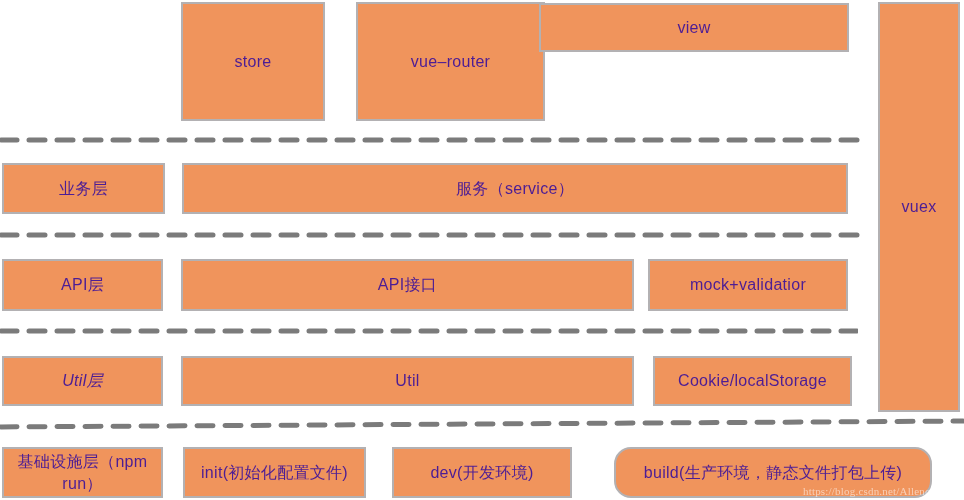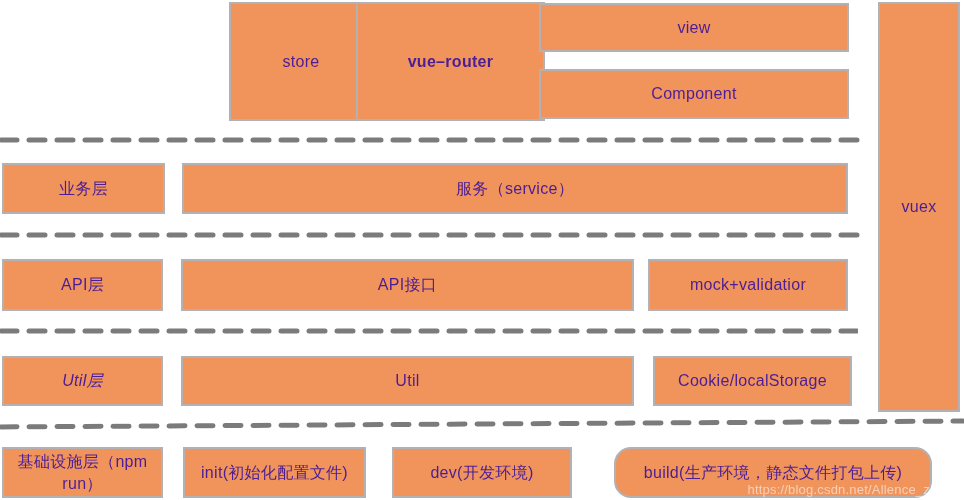--- a/index.html
+++ b/index.html
@@ -24,22 +24,22 @@
     display: flex;
     align-items: center;
     justify-content: center;
     text-align: center;
     font-size: 16px;
     line-height: 1.35;
     letter-spacing: 0.3px;
   }
   
   .b-presentation { left: 2px;   top: 2px;   width: 162px; height: 119px; }
-  .b-store        { left: 181px; top: 2px;   width: 144px; height: 119px; margin-left: 48px; }
-  .b-vue-router   { left: 356px; top: 2px;   width: 189px; height: 119px; font-weight: bold; }
+  .b-store        { left: 181px; top: 2px;   width: 144px; height: 119px; }
+  .b-vue-router   { left: 356px; top: 2px;   width: 189px; height: 119px; }
   .b-view         { left: 539px; top: 3px;   width: 310px; height: 49px;  }
   .b-component    { left: 539px; top: 69px;  width: 310px; height: 50px;  }
   .b-vuex         { left: 878px; top: 2px;   width: 82px;  height: 410px; }
   
   .b-business     { left: 2px;   top: 163px; width: 163px; height: 51px;  }
   .b-service      { left: 182px; top: 163px; width: 666px; height: 51px;  }
   
   .b-api-layer    { left: 2px;   top: 259px; width: 161px; height: 52px;  }
   .b-api-if       { left: 181px; top: 259px; width: 453px; height: 52px;  }
   .b-mock         { left: 648px; top: 259px; width: 200px; height: 52px;  }
@@ -58,37 +58,37 @@
     left: 0;
     height: 6px;
   }
   .d1 { top: 137px; width: 860px; }
   .d2 { top: 232px; width: 860px; }
   .d3 { top: 328px; width: 858px; }
   .d4 { top: 421px; width: 964px; transform: rotate(-0.35deg); transform-origin: center; }
 
   .watermark {
     position: absolute;
-    right: 34px;
+    right: 18px;
     bottom: 3px;
-    font-size: 13px;
+    font-size: 11px;
     color: rgba(255, 255, 255, 0.55);
     letter-spacing: 0.2px;
     pointer-events: none;
+    font-family: Liberation Serif, serif;
   }
 </style>
 </head>
 <body>
 
 <div id="stage">
 
   <div class="box b-store">store</div>
   <div class="box b-vue-router">vue–router</div>
   <div class="box b-view">view</div>
-  <div class="box b-component">Component</div>
   <div class="box b-vuex">vuex</div>
 
   <svg class="dash-line d1" viewBox="0 0 860 6" preserveAspectRatio="none">
     <line x1="1" y1="3" x2="859" y2="3" stroke="#7b7b7b" stroke-width="5" stroke-dasharray="16 12" stroke-linecap="round"></line>
   </svg>
 
   <div class="box b-business">业务层</div>
   <div class="box b-service">服务（service）</div>
 
   <svg class="dash-line d2" viewBox="0 0 860 6" preserveAspectRatio="none">

